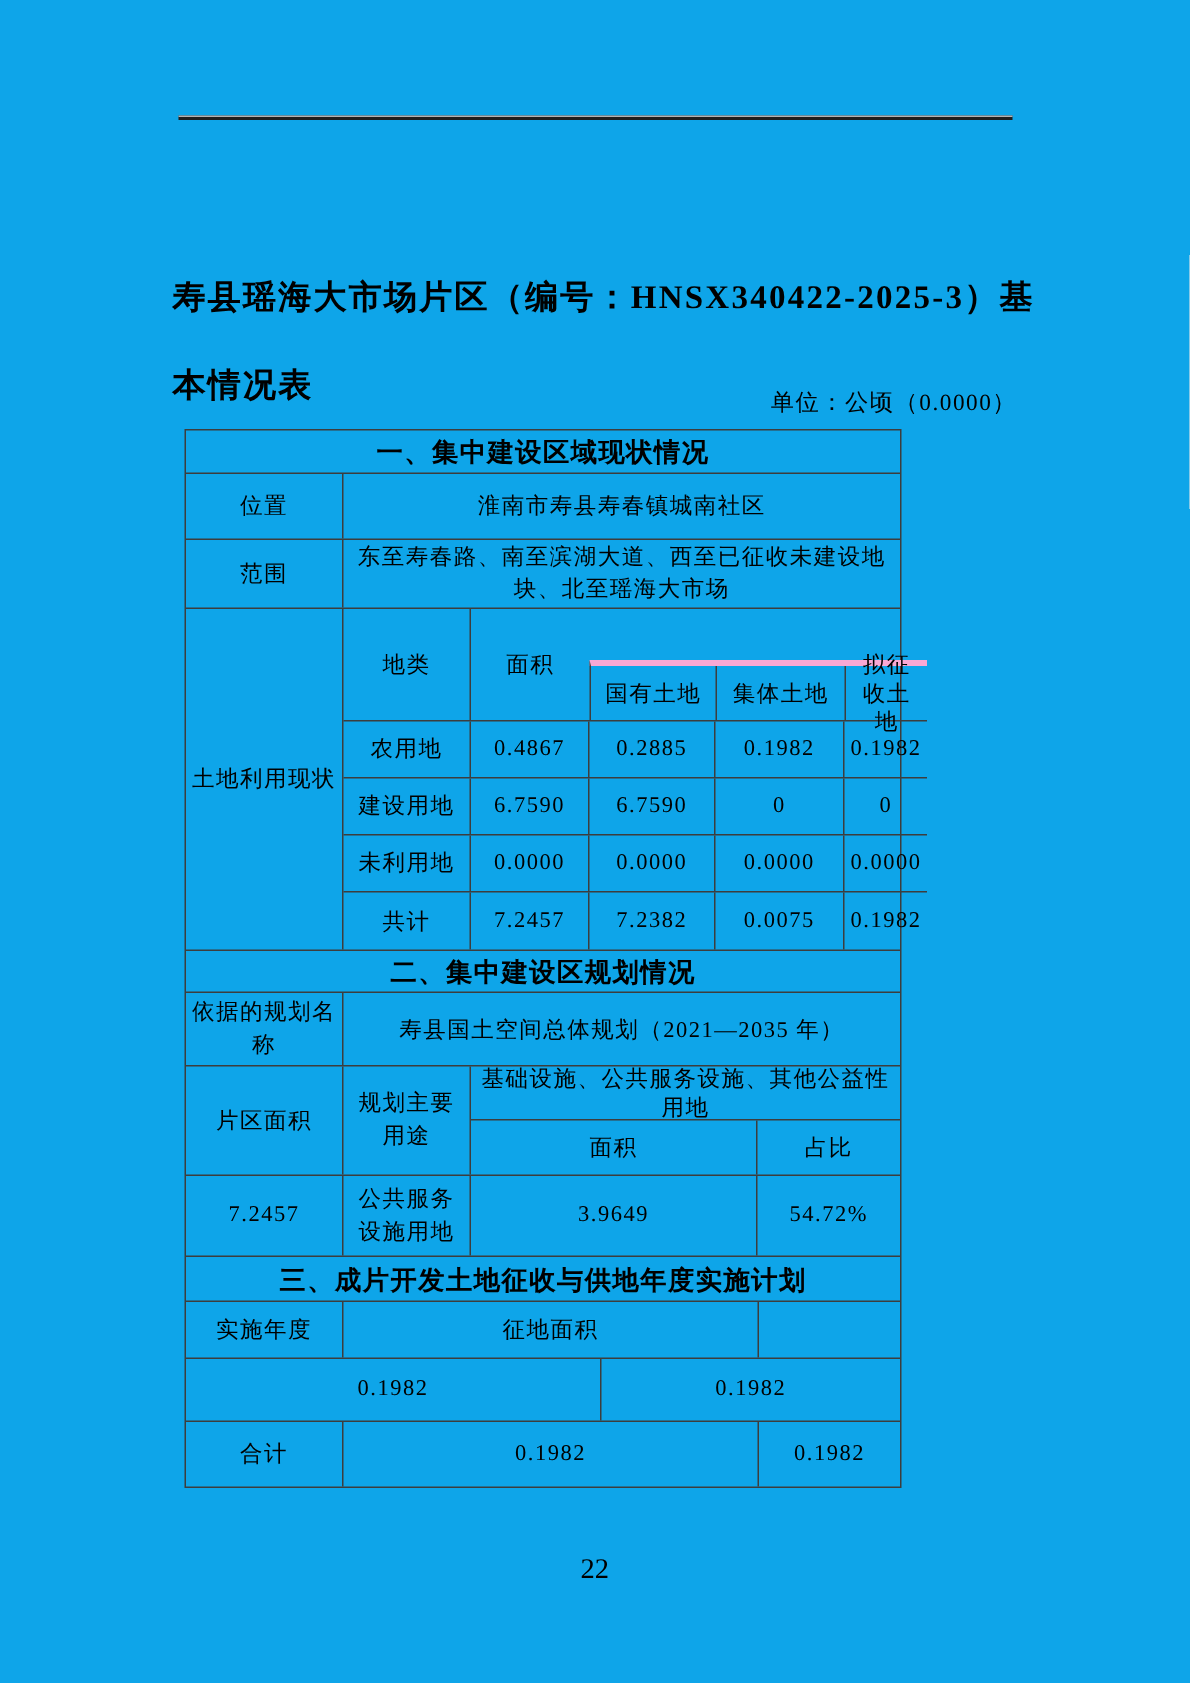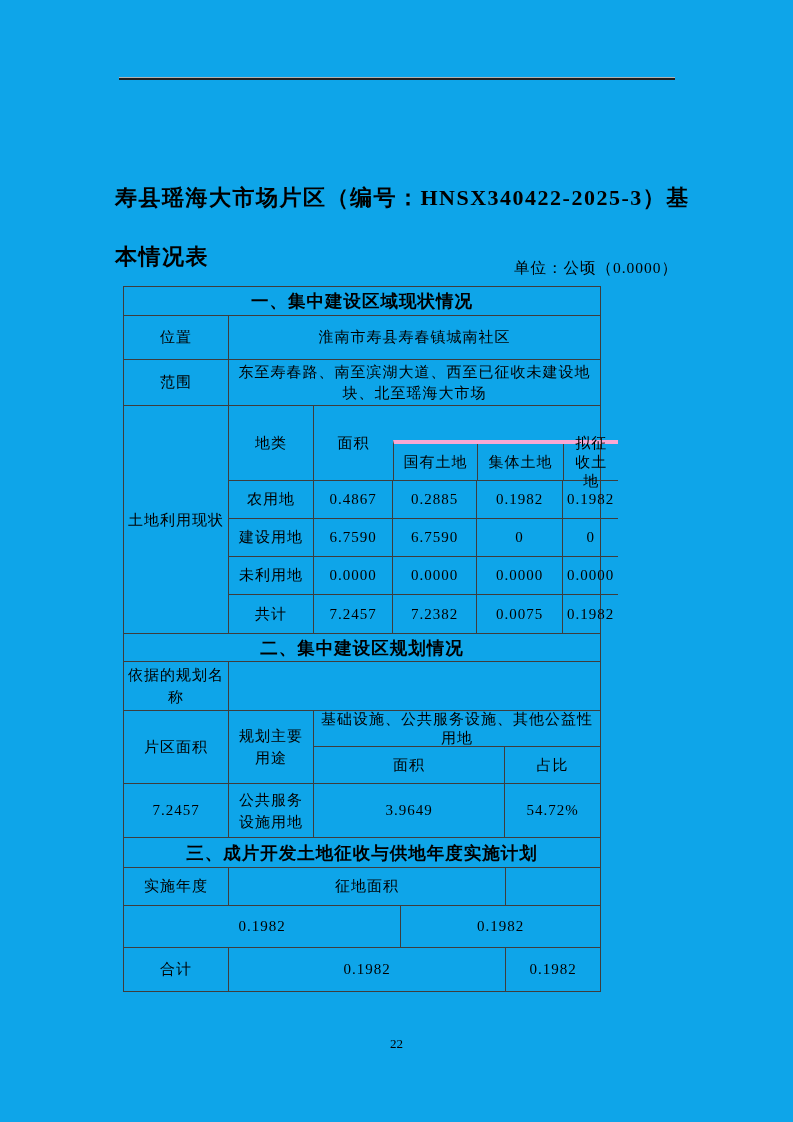--- a/index.html
+++ b/index.html
@@ -81,21 +81,21 @@
   
   .s2-right { flex:1 1 auto; display:flex; flex-direction:column; }
   .s2-top { height:36px; display:flex; align-items:center; justify-content:center;
             border-bottom:1px solid #3d3d3d; text-align:center; }
   .s2-bottom { flex:1 1 auto; display:flex; }
   .s2-area { flex:0 0 191px; }
   
   .s3-mid { flex:0 0 277px; }
   .page-number {
     position:absolute; left:0; right:0; top:1036px;
-    text-align:center; font-size:13px;font-family:Liberation Serif, serif;
+    text-align:center; font-size:19px;font-family:Liberation Serif, serif;
   }
 </style>
 </head>
 <body>
 
 <div class="page">
 
   <div class="header-rule"></div>
 
   <div class="doc-title">寿县瑶海大市场片区（编号：HNSX340422-2025-3）基本情况表</div>
@@ -168,20 +168,21 @@
 
       </div>
     </div>
 
     <div class="row">
       <div class="cell end grow sec-heading" style="height:27px;">二、集中建设区规划情况</div>
     </div>
 
     <div class="row" style="height:49px;">
       <div class="cell c1" style="line-height:22px;">依据的规划名称</div>
+      <div class="cell end grow">寿县国土空间总体规划（2021—2035 年）</div>
     </div>
 
     <div class="row" style="height:73px;">
       <div class="cell c1">片区面积</div>
       <div class="cell c2" style="line-height:22px;">规划主要用途</div>
       <div class="s2-right">
         <div class="s2-top">基础设施、公共服务设施、其他公益性用地</div>
         <div class="s2-bottom">
           <div class="cell s2-area">面积</div>
           <div class="cell end grow">占比</div>

